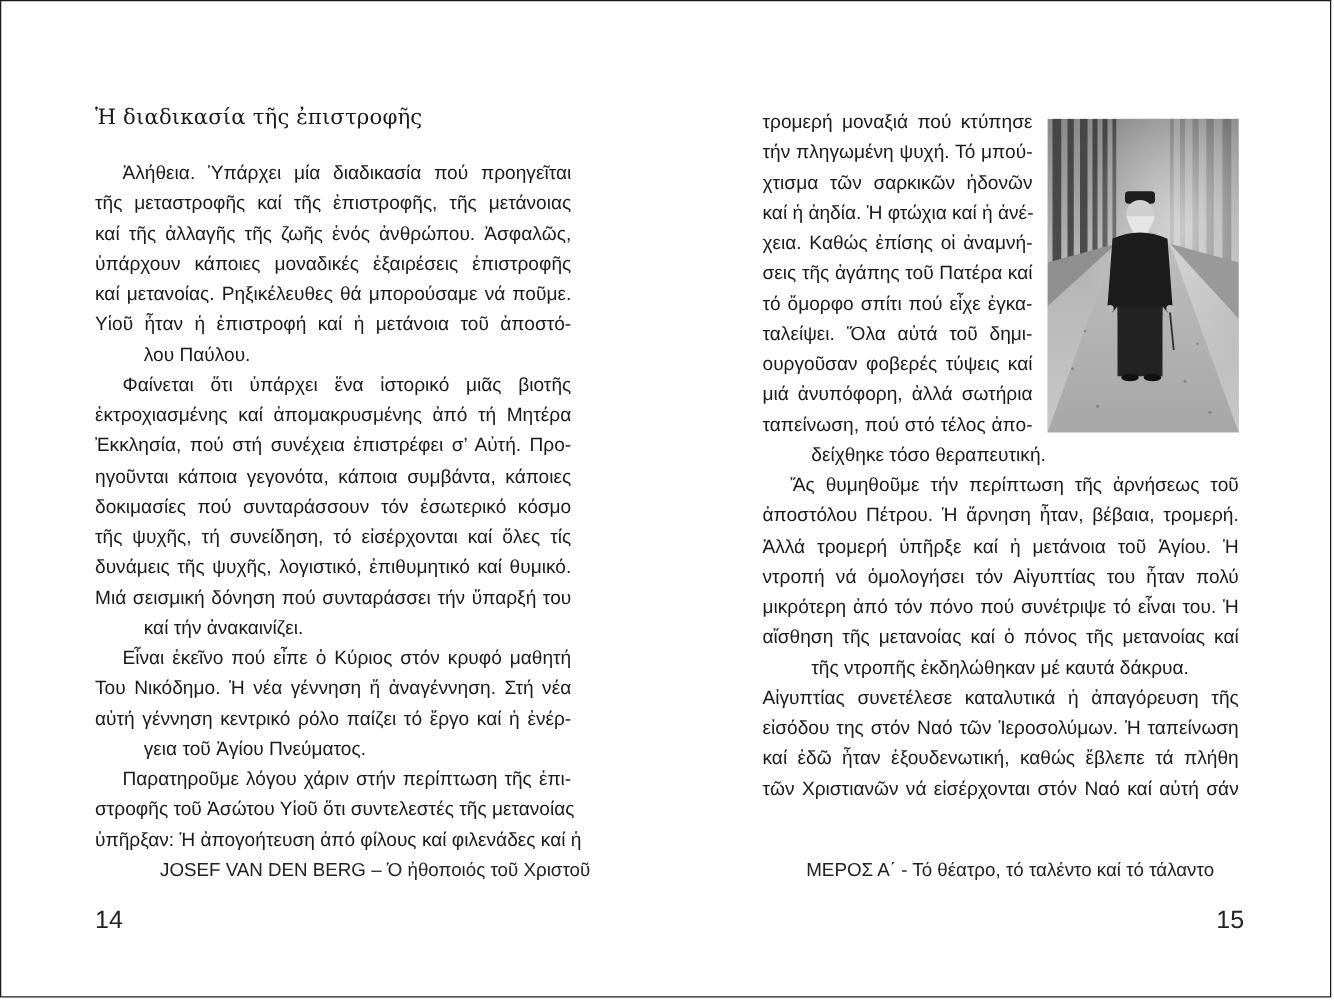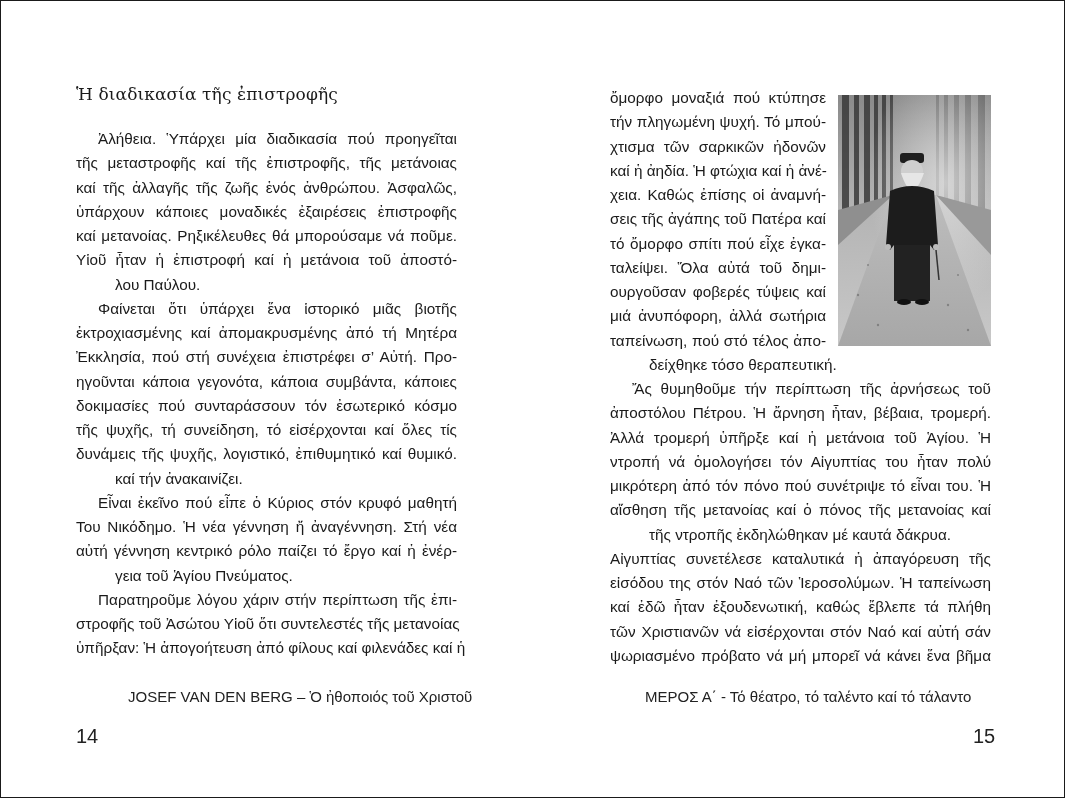--- a/index.html
+++ b/index.html
@@ -65,37 +65,38 @@
     <span class="line">καί μετανοίας. Ρηξικέλευθες θά μπορούσαμε νά ποῦμε.</span>
     <span class="line">Υἱοῦ ἦταν ἡ ἐπιστροφή καί ἡ μετάνοια τοῦ ἀποστό-</span>
     <span class="line last">λου Παύλου.</span>
     <span class="line indent">Φαίνεται ὅτι ὑπάρχει ἕνα ἱστορικό μιᾶς βιοτῆς</span>
     <span class="line">ἐκτροχιασμένης καί ἀπομακρυσμένης ἀπό τή Μητέρα</span>
     <span class="line">Ἐκκλησία, πού στή συνέχεια ἐπιστρέφει σ’ Αὐτή. Προ-</span>
     <span class="line">ηγοῦνται κάποια γεγονότα, κάποια συμβάντα, κάποιες</span>
     <span class="line">δοκιμασίες πού συνταράσσουν τόν ἐσωτερικό κόσμο</span>
     <span class="line">τῆς ψυχῆς, τή συνείδηση, τό εἰσέρχονται καί ὅλες τίς</span>
     <span class="line">δυνάμεις τῆς ψυχῆς, λογιστικό, ἐπιθυμητικό καί θυμικό.</span>
+    <span class="line">Μιά σεισμική δόνηση πού συνταράσσει τήν ὕπαρξή του</span>
     <span class="line last">καί τήν ἀνακαινίζει.</span>
     <span class="line indent">Εἶναι ἐκεῖνο πού εἶπε ὁ Κύριος στόν κρυφό μαθητή</span>
     <span class="line">Του Νικόδημο. Ἡ νέα γέννηση ἤ ἀναγέννηση. Στή νέα</span>
     <span class="line">αὐτή γέννηση κεντρικό ρόλο παίζει τό ἔργο καί ἡ ἐνέρ-</span>
     <span class="line last">γεια τοῦ Ἁγίου Πνεύματος.</span>
     <span class="line indent">Παρατηροῦμε λόγου χάριν στήν περίπτωση τῆς ἐπι-</span>
     <span class="line">στροφῆς τοῦ Ἀσώτου Υἱοῦ ὅτι συντελεστές τῆς μετανοίας</span>
     <span class="line">ὑπῆρξαν: Ἡ ἀπογοήτευση ἀπό φίλους καί φιλενάδες καί ἡ</span>
   </div>
 
   <div class="footer page-num pn-left">14</div>
   <div class="footer running-left">JOSEF VAN DEN BERG – Ὁ ἠθοποιός τοῦ Χριστοῦ</div>
 </div>
 
 <div class="page page-right">
   <div class="right-narrow body-text">
-    <span class="line">ὄμορφο μοναξιά πού κτύπησε</span>
+    <span class="line">τρομερή μοναξιά πού κτύπησε</span>
     <span class="line">τήν πληγωμένη ψυχή. Τό μπού-</span>
     <span class="line">χτισμα τῶν σαρκικῶν ἡδονῶν</span>
     <span class="line">καί ἡ ἀηδία. Ἡ φτώχια καί ἡ ἀνέ-</span>
     <span class="line">χεια. Καθώς ἐπίσης οἱ ἀναμνή-</span>
     <span class="line">σεις τῆς ἀγάπης τοῦ Πατέρα καί</span>
     <span class="line">τό ὄμορφο σπίτι πού εἶχε ἐγκα-</span>
     <span class="line">ταλείψει. Ὅλα αὐτά τοῦ δημι-</span>
     <span class="line">ουργοῦσαν φοβερές τύψεις καί</span>
     <span class="line">μιά ἀνυπόφορη, ἀλλά σωτήρια</span>
     <span class="line">ταπείνωση, πού στό τέλος ἀπο-</span>
@@ -172,18 +173,17 @@
     <span class="line">ἀποστόλου Πέτρου. Ἡ ἄρνηση ἦταν, βέβαια, τρομερή.</span>
     <span class="line">Ἀλλά τρομερή ὑπῆρξε καί ἡ μετάνοια τοῦ Ἁγίου. Ἡ</span>
     <span class="line">ντροπή νά ὁμολογήσει τόν Αἰγυπτίας του ἦταν πολύ</span>
     <span class="line">μικρότερη ἀπό τόν πόνο πού συνέτριψε τό εἶναι του. Ἡ</span>
     <span class="line">αἴσθηση τῆς μετανοίας καί ὁ πόνος τῆς μετανοίας καί</span>
     <span class="line last">τῆς ντροπῆς ἐκδηλώθηκαν μέ καυτά δάκρυα.</span>
     <span class="line">Αἰγυπτίας συνετέλεσε καταλυτικά ἡ ἀπαγόρευση τῆς</span>
     <span class="line">εἰσόδου της στόν Ναό τῶν Ἱεροσολύμων. Ἡ ταπείνωση</span>
     <span class="line">καί ἐδῶ ἦταν ἐξουδενωτική, καθώς ἔβλεπε τά πλήθη</span>
     <span class="line">τῶν Χριστιανῶν νά εἰσέρχονται στόν Ναό καί αὐτή σάν</span>
-    <span class="line">ψωριασμένο πρόβατο νά μή μπορεῖ νά κάνει ἕνα βῆμα</span>
   </div>
 
   <div class="footer running-right">ΜΕΡΟΣ Α΄ - Τό θέατρο, τό ταλέντο καί τό τάλαντο</div>
   <div class="footer page-num pn-right">15</div>
 </div>
 
 </body></html>

